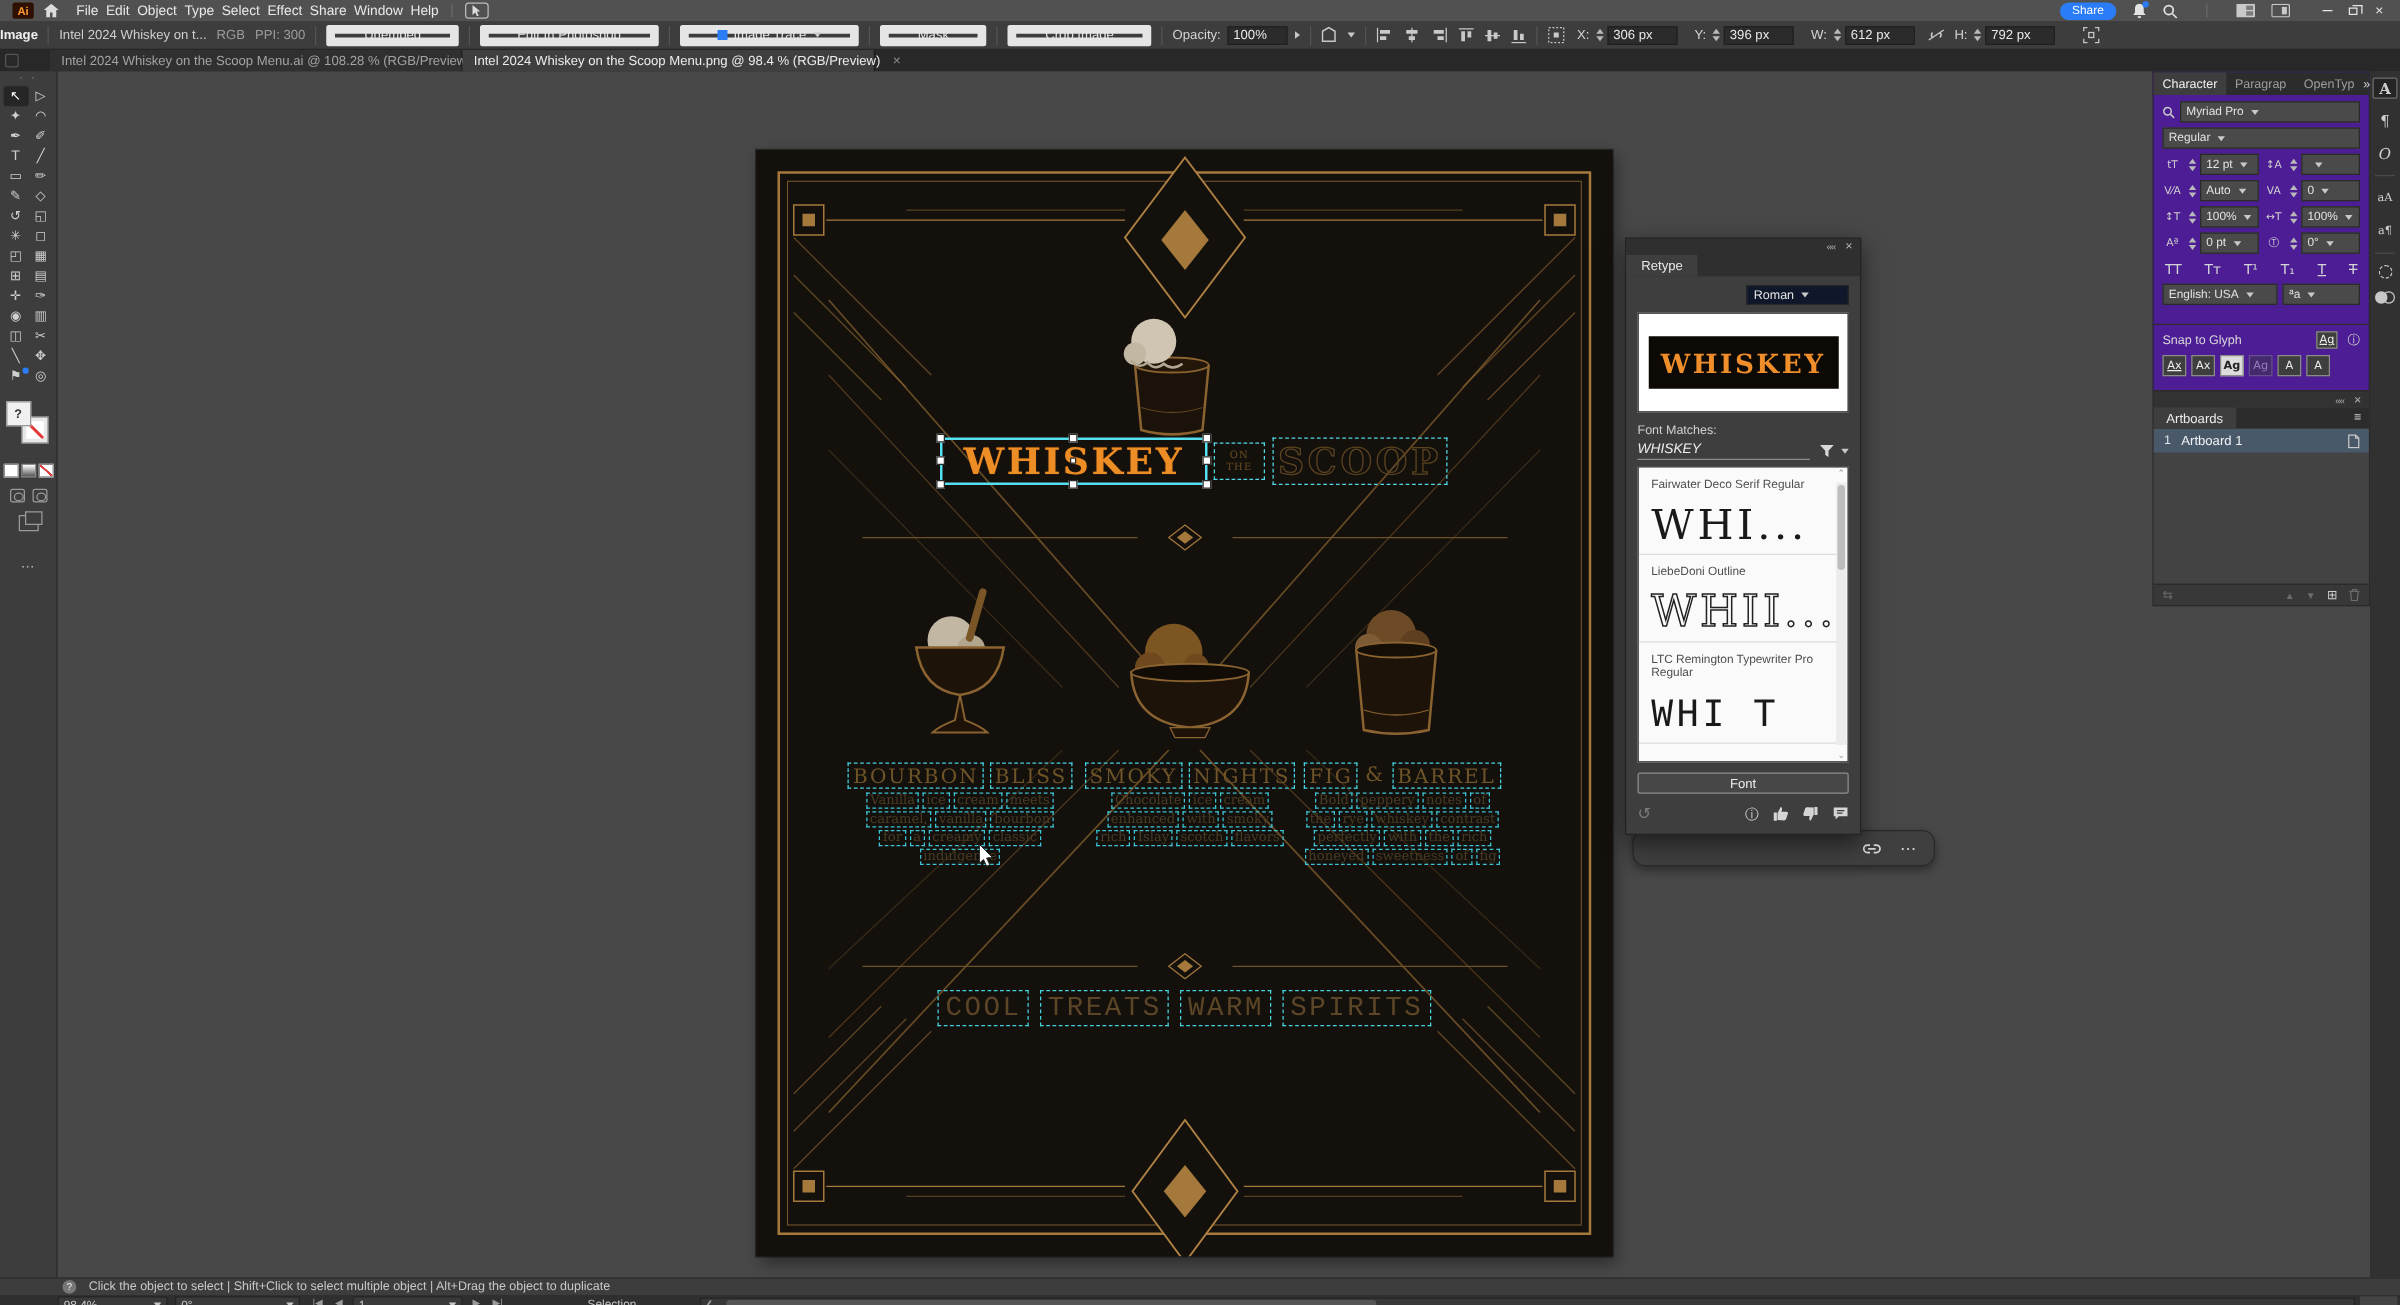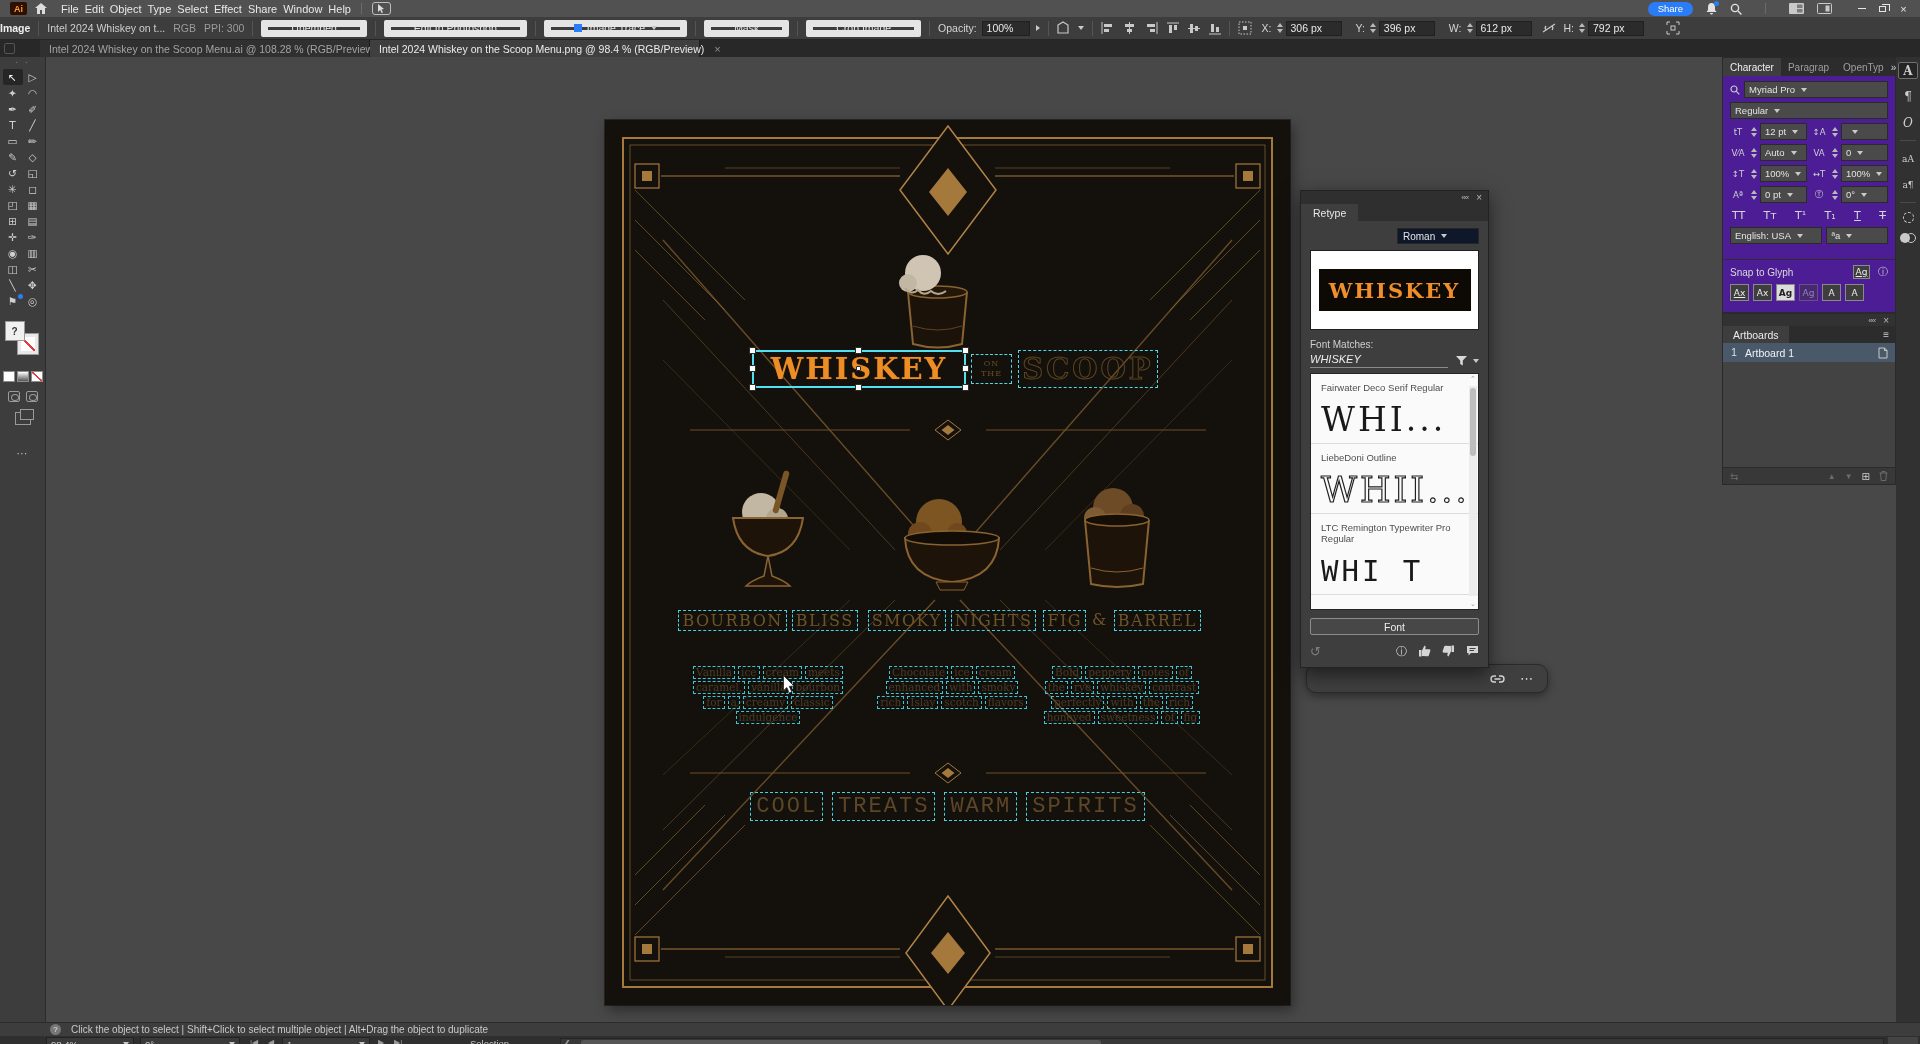--- a/index.html
+++ b/index.html
@@ -83,21 +83,21 @@
 #onthesel{position:absolute;left:366px;top:234px;width:41px;height:30px;border:1px dashed #4fd8e8;
   display:flex;flex-direction:column;align-items:center;justify-content:center;line-height:10px}
 #onthesel span{font-family:"DejaVu Serif",serif;font-size:8px;letter-spacing:1px;color:#6a4d22}
 #scoopsel{position:absolute;left:413px;top:230px;width:140px;height:38px;border:1px dashed #4fd8e8;
   display:flex;align-items:center;justify-content:center}
 #scoopsel .ttl{font-family:"DejaVu Serif",serif;font-weight:bold;font-size:29px;letter-spacing:3px;
   color:transparent;-webkit-text-stroke:1px #5d4420}
 .hcol{position:absolute;top:490px;width:220px;display:flex;justify-content:center;gap:5px}
 .hw{font-family:"DejaVu Serif",serif;font-size:16px;letter-spacing:1.5px;color:#6f5428;border:1px dashed #45d2e2;padding:0 3px}
 .hw.plain{border:none;padding:0 1px}
-.dcol{position:absolute;top:546px;width:200px}
+.dcol{position:absolute;top:514px;width:200px}
 .dline{display:flex;justify-content:center;gap:3px;margin-bottom:2px}
 .dw{font-family:"DejaVu Serif",serif;font-size:10.5px;line-height:11px;color:#4a3b24;border:1px dashed #3cc3d5;padding:0 2px}
 #tagrow{position:absolute;left:0;top:672px;width:685px;display:flex;justify-content:center;gap:9px}
 .tw{font-family:Liberation Mono, monospace;font-size:22px;letter-spacing:2px;color:#5d4627;border:1px dashed #45d2e2;padding:1px 5px}
 #webrow{position:absolute;left:0;top:747px;width:685px;display:flex;justify-content:center}
 .ww{font-family:"DejaVu Serif",serif;font-size:15px;letter-spacing:2px;color:#543e1f;border:1px dashed #45d2e2;padding:1px 8px}
 #cursor{position:absolute;left:737px;top:618px;z-index:9}
 
 #taskbar{position:absolute;left:1306px;top:664px;width:242px;height:29px;background:#3f3f3f;border:1px solid #2a2a2a;
   border-radius:10px;z-index:5;display:flex;align-items:center;justify-content:flex-end;gap:14px;padding-right:14px;

